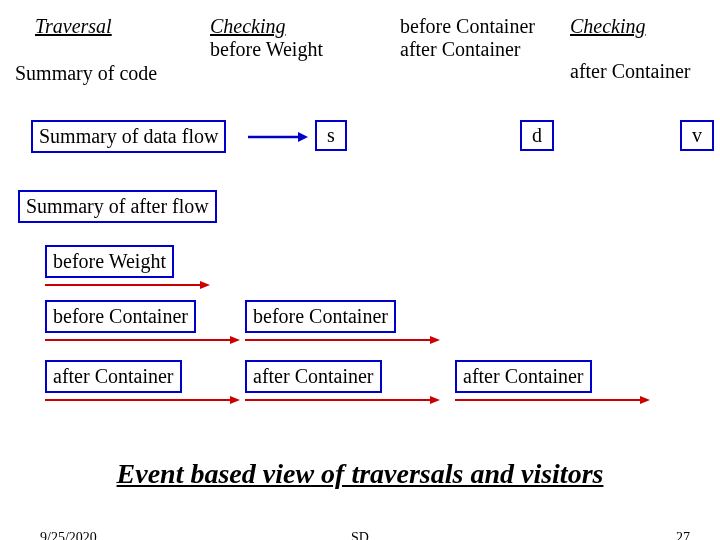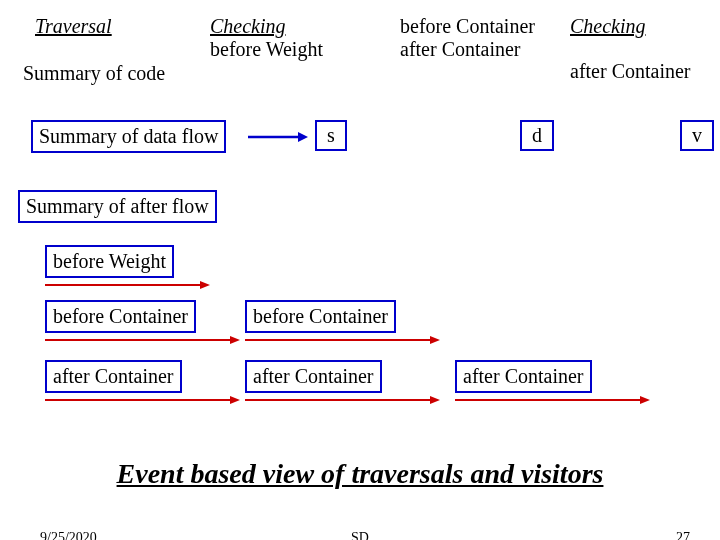--- a/index.html
+++ b/index.html
@@ -65,21 +65,21 @@
   <div>before Container</div>
   <div>after Container</div>
 </div>
 
 <div class="abs" style="left:570px; top:15px;">
   <div class="ul itl">Checking</div>
   <div style="height:22px;"></div>
   <div>after Container</div>
 </div>
 
-<div class="abs" style="left:15px; top:62px;margin-left:8px;">Summary of code</div>
+<div class="abs" style="left:15px; top:62px;">Summary of code</div>
 
 <div class="abs box-blue" style="left:31px; top:120px;">
   <span>Summary of data flow</span>
 </div>
 
 <svg class="arrow-line" style="left:248px; top:130px; width:60px; height:14px;">
   <line x1="0" y1="7" x2="50" y2="7" stroke="#0000cc" stroke-width="2.5"></line>
   <polygon points="50,2 60,7 50,12" fill="#0000cc"></polygon>
 </svg>
 

